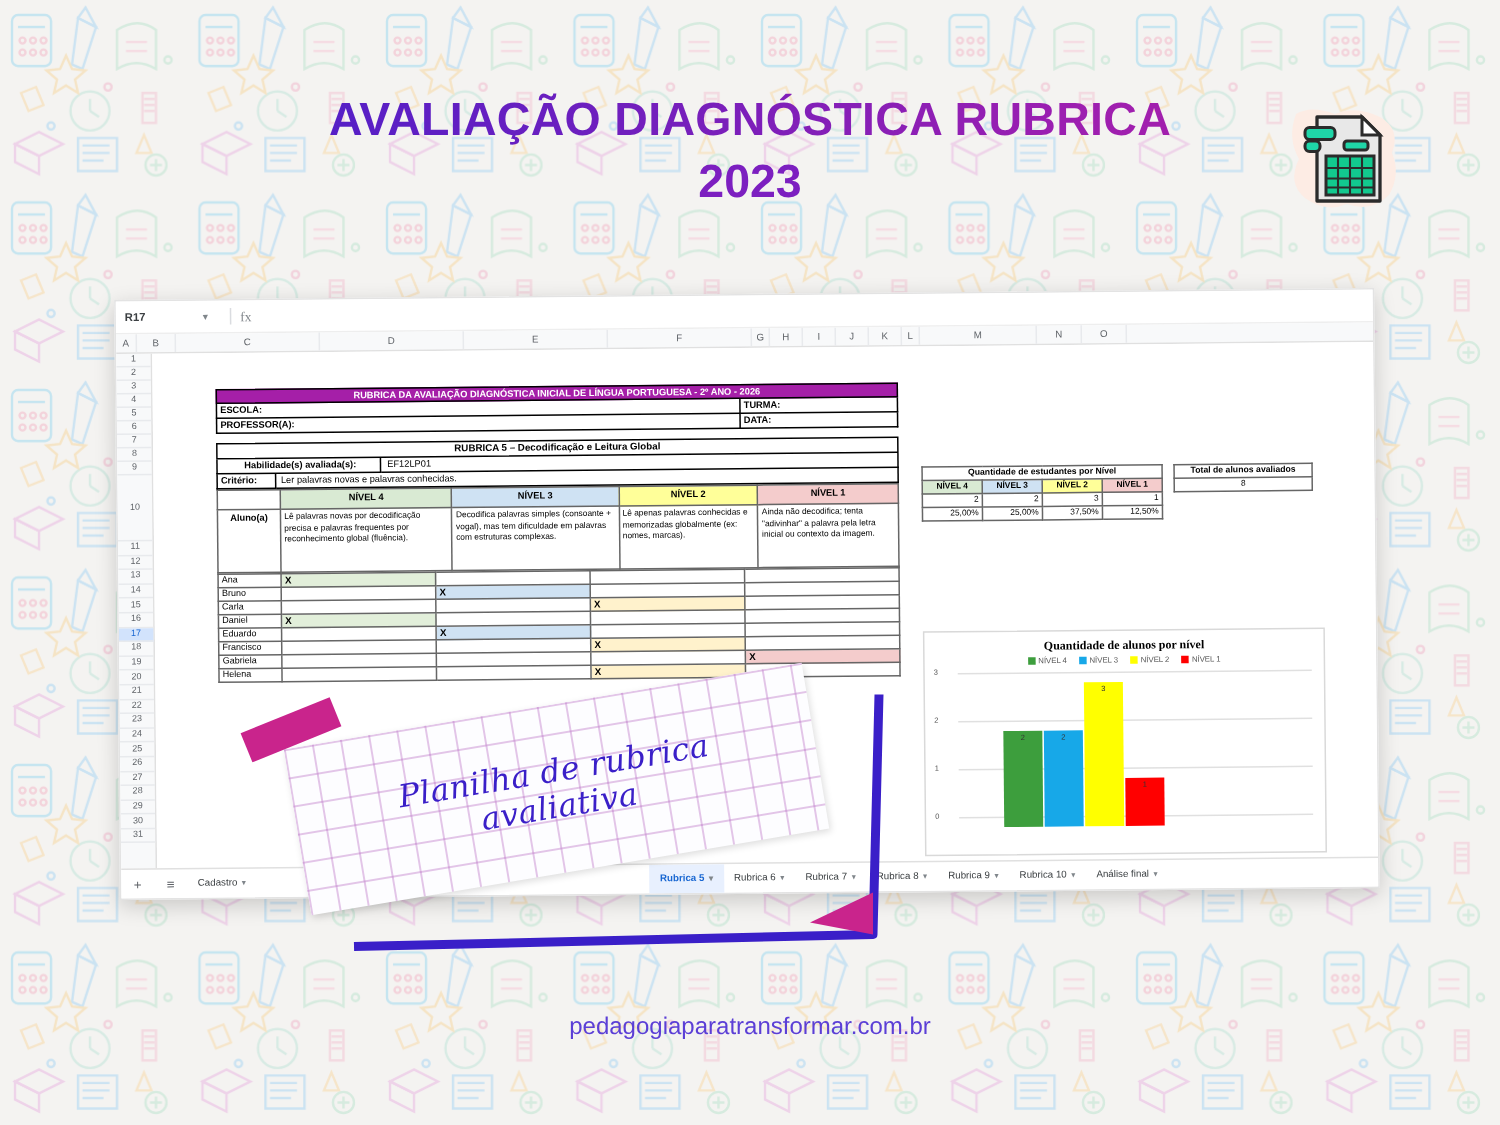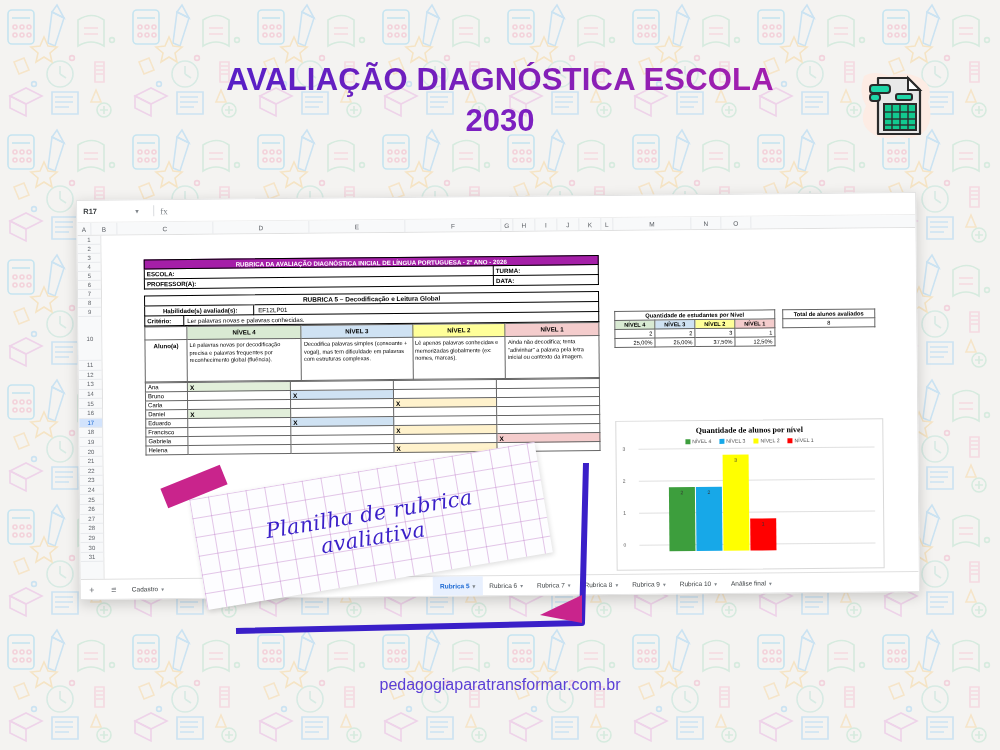--- a/index.html
+++ b/index.html
@@ -210,22 +210,22 @@
         <circle cx="34" cy="84" r="2.4" stroke="#a9d5f2"></circle>
         <circle cx="112" cy="40" r="2.4" stroke="#bde3cf"></circle>
       </g>
     </pattern>
   </defs>
   <rect x="0" y="0" width="1000" height="750" fill="#f4f3f1"></rect>
   <rect x="0" y="0" width="1000" height="750" fill="url(#doodle)"></rect>
 </svg>
 
 <div class="header">
-  <div class="title-line1">AVALIAÇÃO DIAGNÓSTICA ESCOLA</div>
-  <div class="title-line2">2030</div>
+  <div class="title-line1">AVALIAÇÃO DIAGNÓSTICA RUBRICA</div>
+  <div class="title-line2">2023</div>
 </div>
 
 <div class="sheet-icon-wrap">
   <svg viewBox="0 0 86 86" width="86" height="86">
     <path d="M10 14 q-6 16 2 30 q-8 16 4 26 q14 10 28 4 q16 6 28 -6 q8 -14 2 -28 q6 -16 -8 -24 q-16 -8 -30 -2 q-16 -6 -26 0 z" fill="#fdece4"></path>
     <path d="M24 16 h30 l12 12 v44 h-42 z" fill="#e8e8e8" stroke="#2b2b2b" stroke-width="2.2" stroke-linejoin="round"></path>
     <path d="M54 16 l12 12 h-12 z" fill="#ffffff" stroke="#2b2b2b" stroke-width="2"></path>
     <rect x="16" y="23" width="20" height="8" rx="3" fill="#1fd6a8" stroke="#2b2b2b" stroke-width="2"></rect>
     <rect x="16" y="32" width="10" height="7" rx="3" fill="#1fd6a8" stroke="#2b2b2b" stroke-width="2"></rect>
     <rect x="42" y="32" width="16" height="6" rx="2" fill="#1fd6a8" stroke="#2b2b2b" stroke-width="2"></rect>

